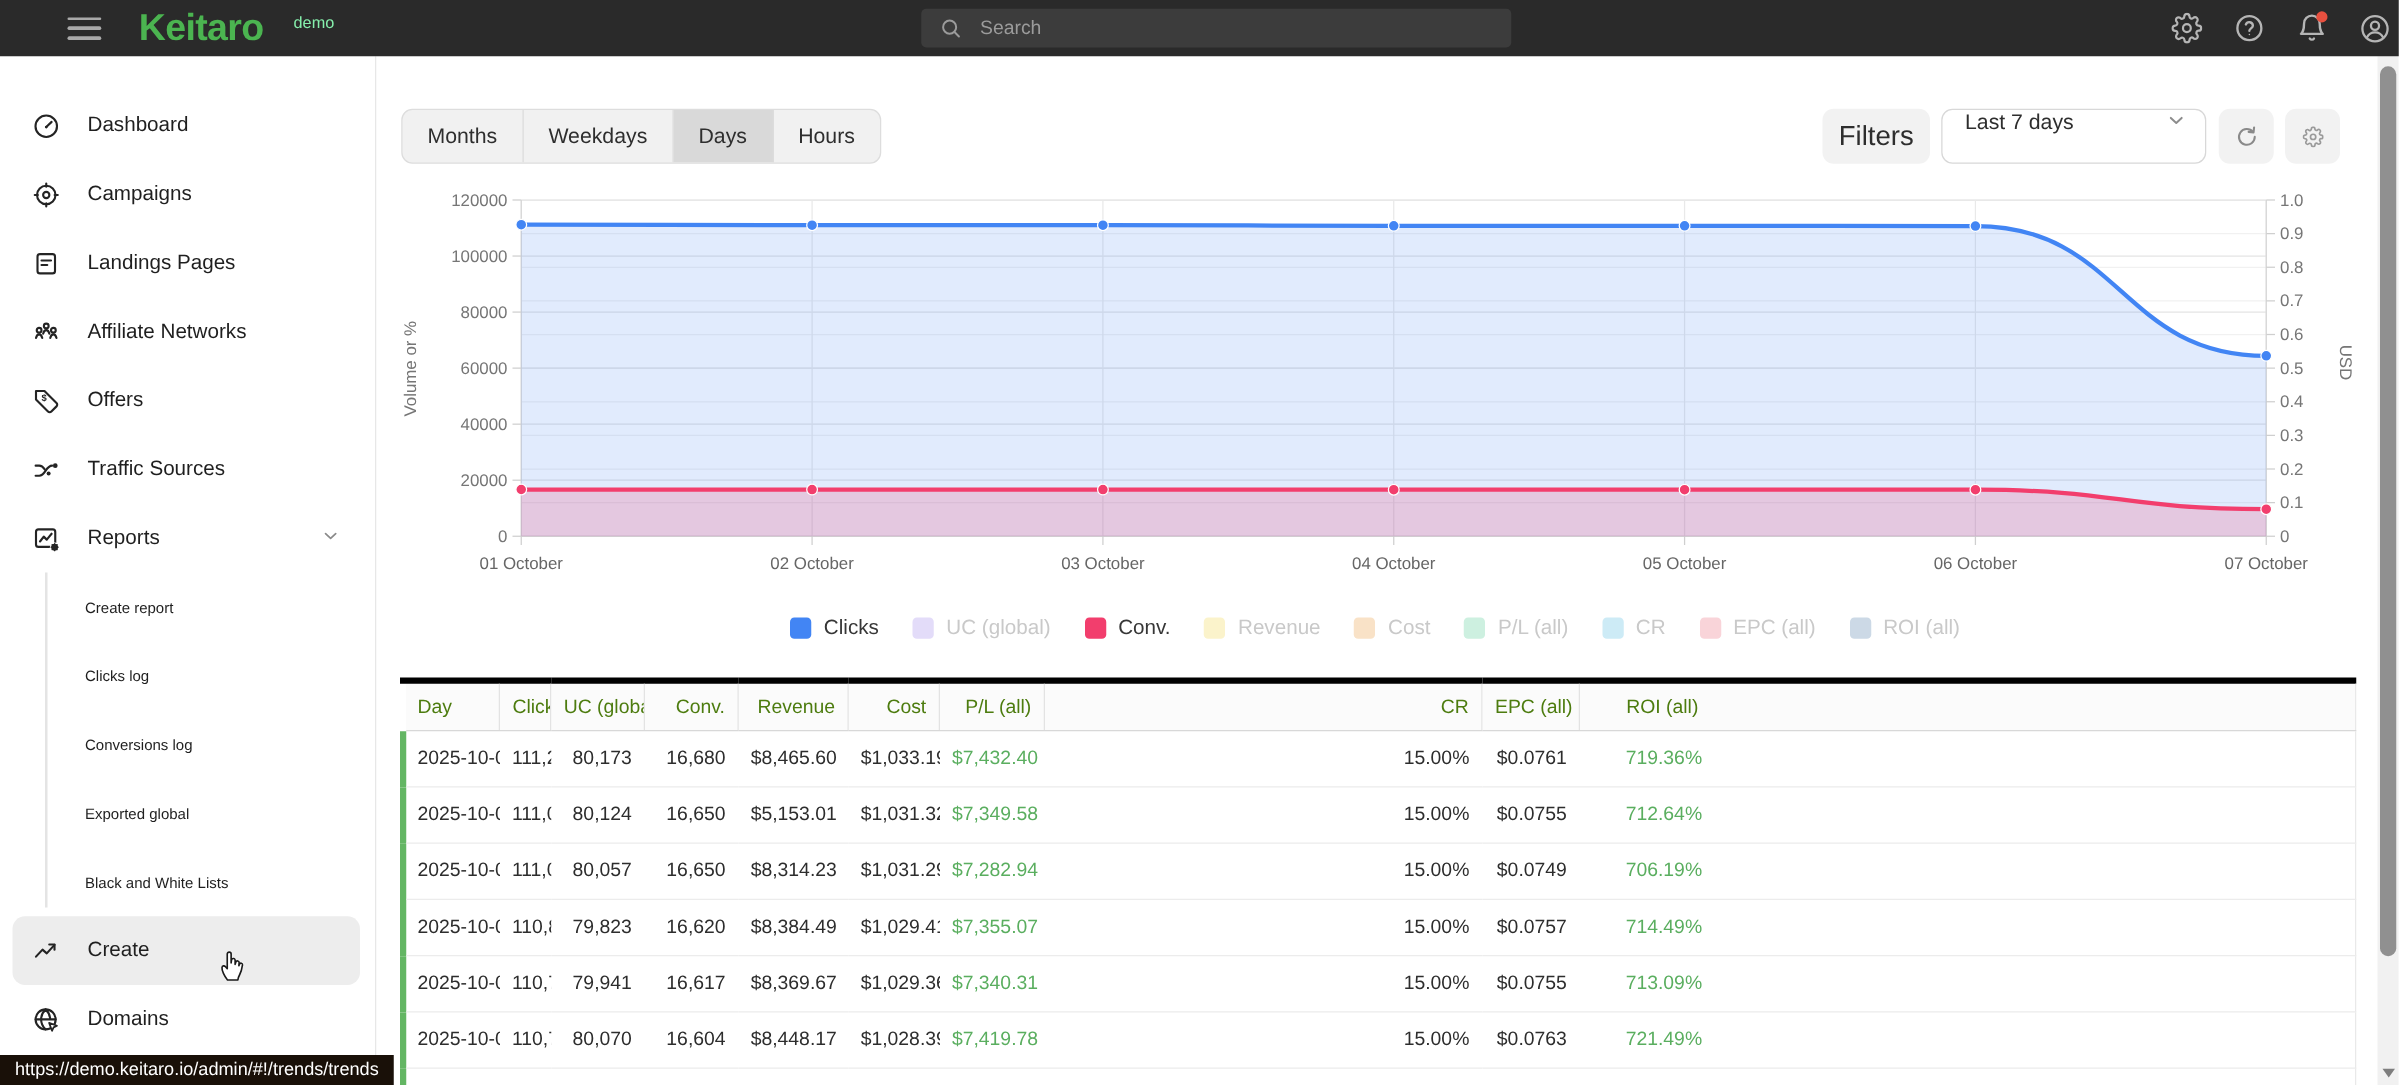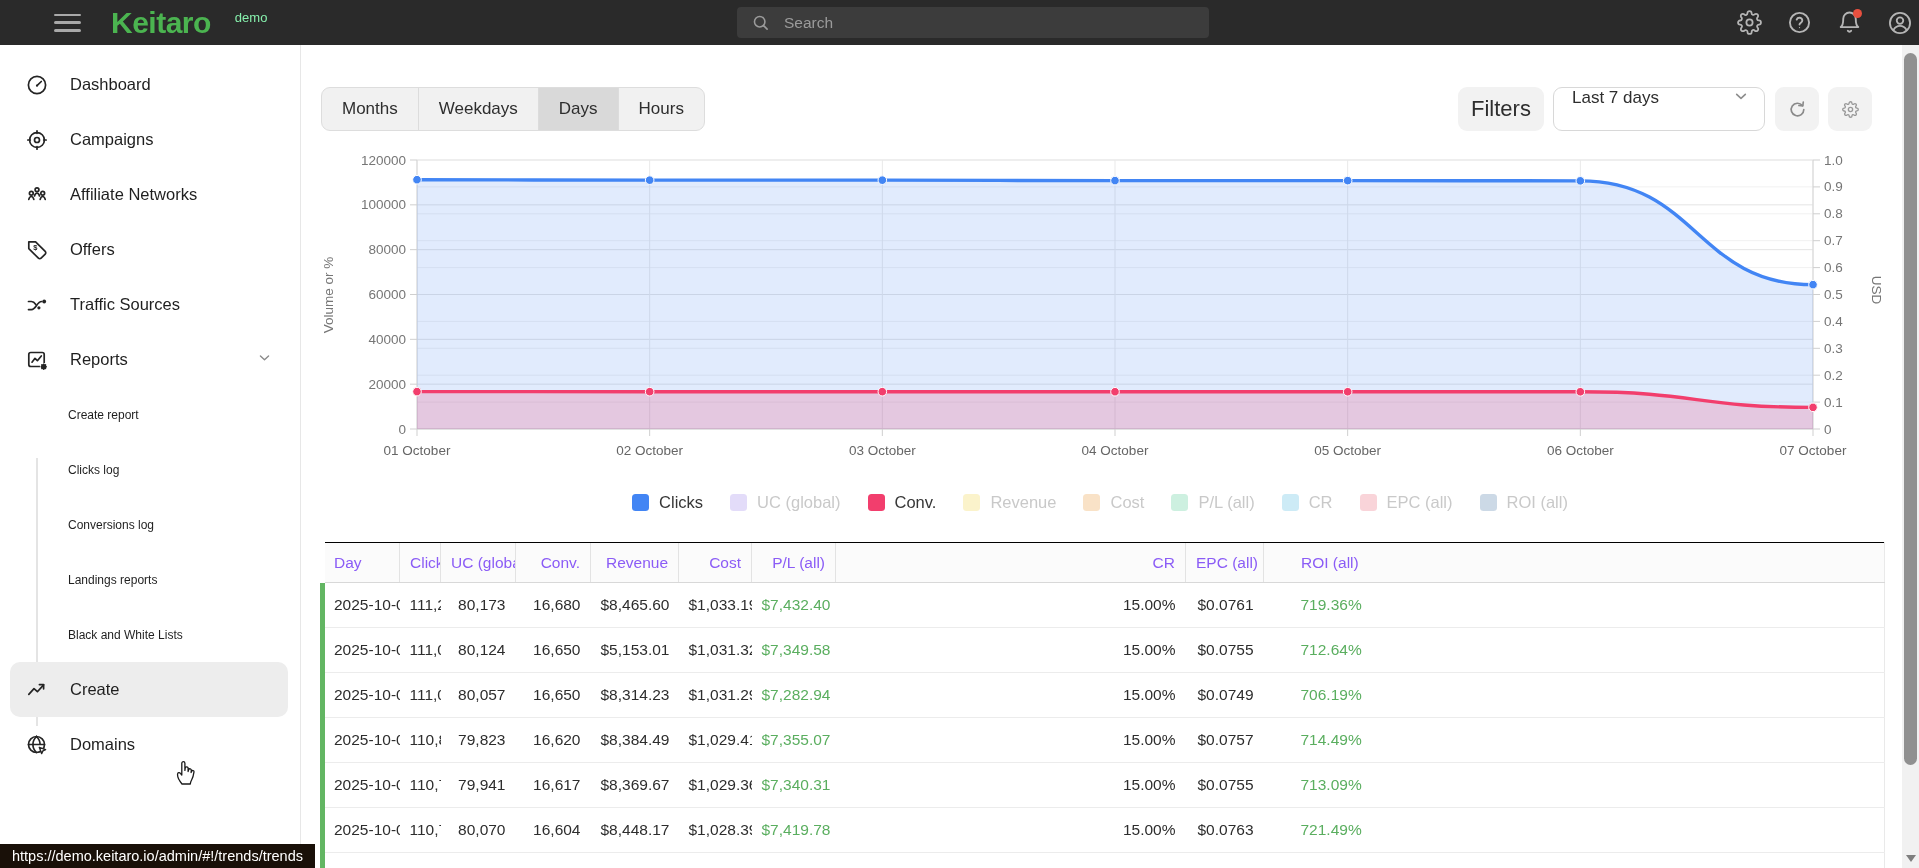--- a/index.html
+++ b/index.html
@@ -16,21 +16,21 @@
   .env{margin-left:24px;margin-top:-10px;font-size:13px;color:#86efac;}
   .searchbox{position:absolute;left:737px;top:7px;width:472px;height:31px;background:#3c3c3c;border-radius:4px;display:flex;align-items:center;}
   .searchbox svg{margin-left:14px;flex:0 0 auto;}
   .searchbox input{flex:1;background:transparent;border:none;outline:none;color:#d2d2d2;font-size:15.5px;margin-left:12px;font-family:inherit;}
   .searchbox input::placeholder{color:#9b9b9b;}
   .top-icons{position:absolute;right:41px;top:0;height:45px;display:flex;align-items:center;gap:23px;}
   .tib{width:27px;height:27px;position:relative;color:#b5b5b5;cursor:pointer;display:flex;align-items:center;justify-content:center;}
   .tib .dot{position:absolute;right:1px;top:0px;width:9px;height:9px;border-radius:50%;background:#e8503f;}
   
   .sidebar{position:absolute;left:0;top:45px;width:300px;height:823px;background:#fff;border-right:1px solid #e7e7e7;z-index:5;}
-  #sidebar-nav{padding-top:12px;}
+  #sidebar-nav{padding-top:28px;}
   .side-item{position:relative;height:55px;display:flex;align-items:center;font-size:16.5px;color:#1f1f1f;cursor:pointer;}
   .side-item .ic{width:24px;height:24px;margin-left:25px;color:#242424;flex:0 0 auto;}
   .side-item .lb{margin-left:21px;}
   .side-item.active{background:#ededed;border-radius:10px;margin:0 12px 0 10px;}
   .side-item.active .ic{margin-left:15px;}
   .side-item .chev{position:absolute;right:28px;color:#8a8a8a;}
   .side-sub{height:55px;display:flex;align-items:center;padding-left:68px;font-size:12px;color:#1f1f1f;cursor:pointer;}
   .subline{position:absolute;left:36px;top:413px;width:2px;height:268px;background:#e4e4e4;}
   
   .tabgroup{position:absolute;left:321px;top:87px;height:44px;display:flex;background:#f1f1f1;border:1px solid #ddd;border-radius:9px;overflow:hidden;box-sizing:border-box;}
@@ -49,21 +49,21 @@
   #chart-svg text{font-family:"Liberation Sans",sans-serif;font-size:13.5px;fill:#767676;}
   #chart-svg text.xlab{fill:#666;}
   
   #legend{position:absolute;left:300px;top:488px;width:1600px;height:28px;display:flex;align-items:center;justify-content:center;gap:27px;}
   .leg-item{display:flex;align-items:center;gap:10px;font-size:16.5px;cursor:pointer;}
   .leg-item .sw{width:17px;height:17px;border-radius:3.5px;}
   .leg-item.on{color:#373737;}
   .leg-item.off{color:#c9c9c9;}
   
   .trends-table{position:absolute;left:320px;top:542px;width:1562px;border-collapse:collapse;table-layout:fixed;font-size:15.5px;}
-  .trends-table th{height:40px;font-weight:400;color:#8b5cf6;background:#fbfbfb;border-bottom:1px solid #d8d8d8;border-top:1px solid #000000;border-left:1px solid #e3e3e3;padding:0 10px;white-space:nowrap;overflow:hidden;box-sizing:border-box;}
+  .trends-table th{height:40px;font-weight:400;color:#4d7c0f;background:#fbfbfb;border-bottom:1px solid #d8d8d8;border-top:5px solid #000000;border-left:1px solid #e3e3e3;padding:0 10px;white-space:nowrap;overflow:hidden;box-sizing:border-box;}
   .trends-table th:first-child{border-left:5px solid transparent;padding-left:9px;}
   .trends-table td{height:45px;color:#2d2d2d;border-bottom:1px solid #ececec;padding:0 10px;white-space:nowrap;overflow:hidden;box-sizing:border-box;}
   .trends-table td:first-child{border-left:5px solid #63b663;padding-left:9px;}
   .trends-table td:last-child,.trends-table th:last-child{border-right:1px solid #e9e9e9;}
   .trends-table .al{text-align:left;}
   .trends-table .ar{text-align:right;}
   .trends-table td.green{color:#5aae5f;}
   .trends-table td.roi,.trends-table th.roi{padding-left:37px;}
   
   #status-bar{position:absolute;left:0;bottom:0;height:24px;line-height:24px;background:#191008;color:#fff;font-size:14.5px;padding:0 12px;z-index:40;}
@@ -135,20 +135,27 @@
       <div class="side-item">
         <span class="ic"><svg viewBox="0 0 24 24" width="24" height="24" fill="none" stroke="currentColor" stroke-width="1.7" stroke-linecap="round" stroke-linejoin="round">
             <circle cx="12" cy="12" r="7.4"></circle>
             <circle cx="12" cy="12" r="2.5"></circle>
             <path d="M12 2.8v2.5M12 18.7v2.5M2.8 12h2.5M18.7 12h2.5"></path>
           </svg></span>
         <span class="lb">Campaigns</span>
       </div>
       <div class="side-item">
         <span class="ic"><svg viewBox="0 0 24 24" width="24" height="24" fill="none" stroke="currentColor" stroke-width="1.7" stroke-linecap="round" stroke-linejoin="round">
+            <rect x="5" y="4.3" width="14" height="15.4" rx="2"></rect>
+            <path d="M8.2 9.4h7.6M8.2 13h4.6"></path>
+          </svg></span>
+        <span class="lb">Landings Pages</span>
+      </div>
+      <div class="side-item">
+        <span class="ic"><svg viewBox="0 0 24 24" width="24" height="24" fill="none" stroke="currentColor" stroke-width="1.7" stroke-linecap="round" stroke-linejoin="round">
             <circle cx="6.3" cy="10.2" r="1.9"></circle>
             <circle cx="17.7" cy="10.2" r="1.9"></circle>
             <circle cx="12" cy="6.8" r="1.9"></circle>
             <path d="M3.8 16.4c.5-2 1.4-2.9 2.5-2.9s2 1 2.5 2.9M9.5 13c.5-2 1.4-2.9 2.5-2.9s2 .9 2.5 2.9M15.2 16.4c.5-2 1.4-2.9 2.5-2.9s2 1 2.5 2.9"></path>
           </svg></span>
         <span class="lb">Affiliate Networks</span>
       </div>
       <div class="side-item">
         <span class="ic"><svg viewBox="0 0 24 24" width="24" height="24" fill="none" stroke="currentColor" stroke-width="1.7" stroke-linecap="round" stroke-linejoin="round">
             <path d="M3.8 3.8h6.8l9.6 9.6a1.9 1.9 0 0 1 0 2.7l-4.1 4.1a1.9 1.9 0 0 1-2.7 0L3.8 10.6Z"></path>
@@ -174,21 +181,21 @@
             <path d="M18.7 15.9v5.6M15.9 18.7h5.6M16.7 16.7l4 4M20.7 16.7l-4 4" stroke-width="1.1"></path>
           </svg></span>
         <span class="lb">Reports</span>
         <span class="chev"><svg width="15" height="15" viewBox="0 0 24 24" fill="none" stroke="currentColor" stroke-width="2.2" stroke-linecap="round" stroke-linejoin="round">
             <path d="M5.5 9.5 12 15.5 18.5 9.5"></path>
           </svg></span>
       </div>
       <div class="side-sub">Create report</div>
       <div class="side-sub">Clicks log</div>
       <div class="side-sub">Conversions log</div>
-      <div class="side-sub">Landings reports</div>
+      <div class="side-sub">Exported global</div>
       <div class="side-sub">Black and White Lists</div>
       <div class="side-item active">
         <span class="ic"><svg viewBox="0 0 24 24" width="24" height="24" fill="none" stroke="currentColor" stroke-width="1.7" stroke-linecap="round" stroke-linejoin="round">
             <path d="M3.8 16.3 9 10.7l3.4 3 6.2-6.8"></path>
             <path d="M14.4 6.6h4.2v4.2"></path>
           </svg></span>
         <span class="lb">Create</span>
       </div>
       <div class="side-item">
         <span class="ic"><svg viewBox="0 0 24 24" width="24" height="24" fill="none" stroke="currentColor" stroke-width="1.7" stroke-linecap="round" stroke-linejoin="round">

